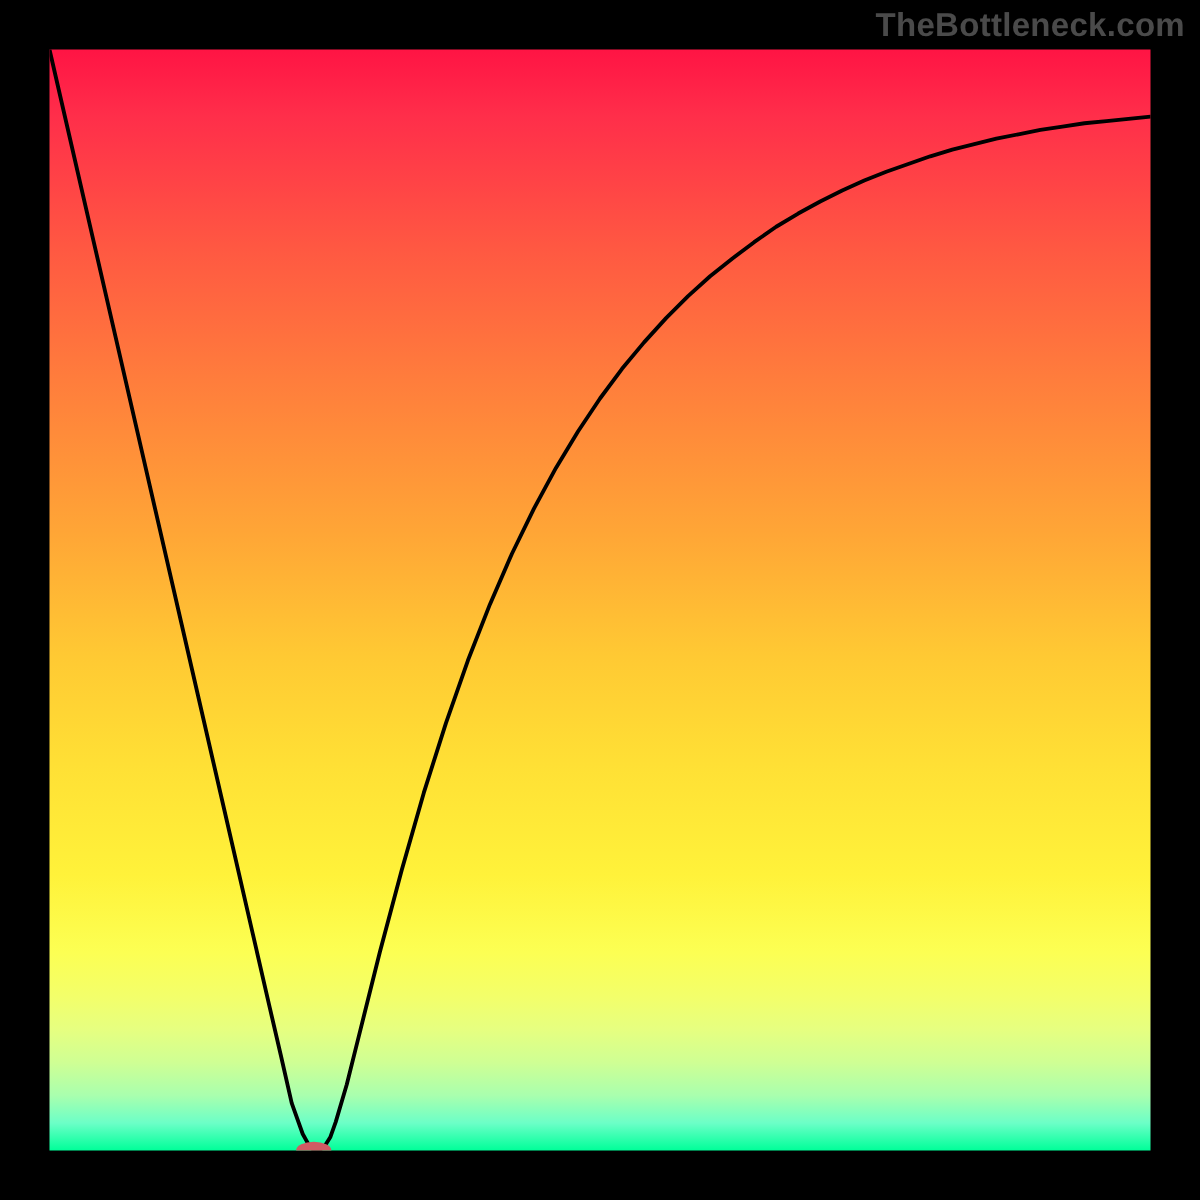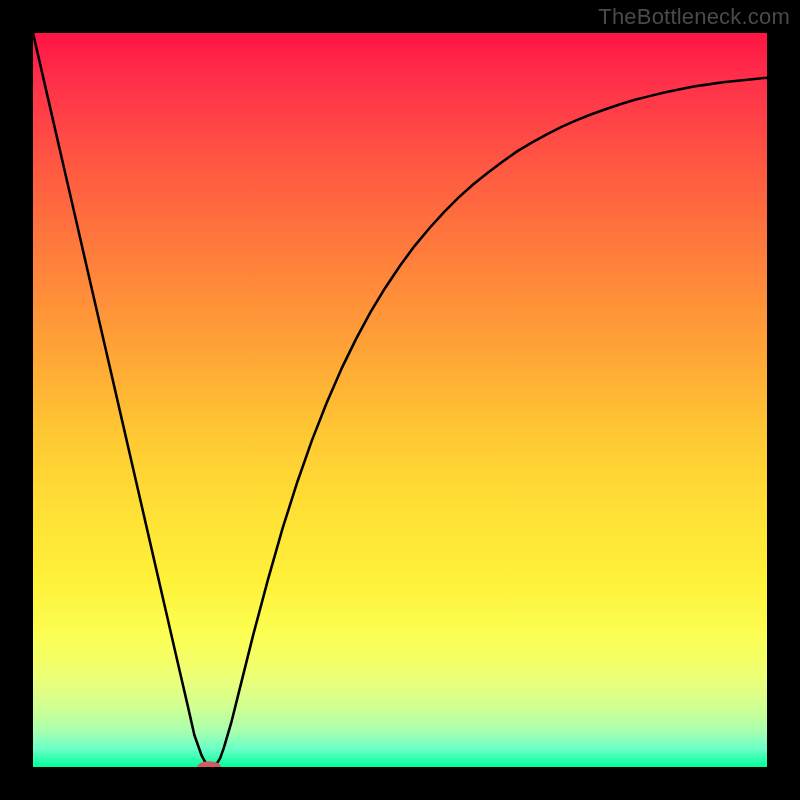--- a/index.html
+++ b/index.html
@@ -49,21 +49,21 @@
     top: 0;
     width: 734px;
     height: 734px;
   }
   .watermark {
     position: absolute;
     top: 4px;
     right: 10px;
     color: #4a4a4a;
     font-size: 22px;
-    font-weight: 400;
+    font-weight: 700;
     letter-spacing: 0.2px;
     user-select: none;
   }
 </style>
 </head>
 <body>
 
 <div class="frame">
   <div class="plot-area">
     <svg class="plot-svg" viewBox="0 0 100 100" preserveAspectRatio="none">

